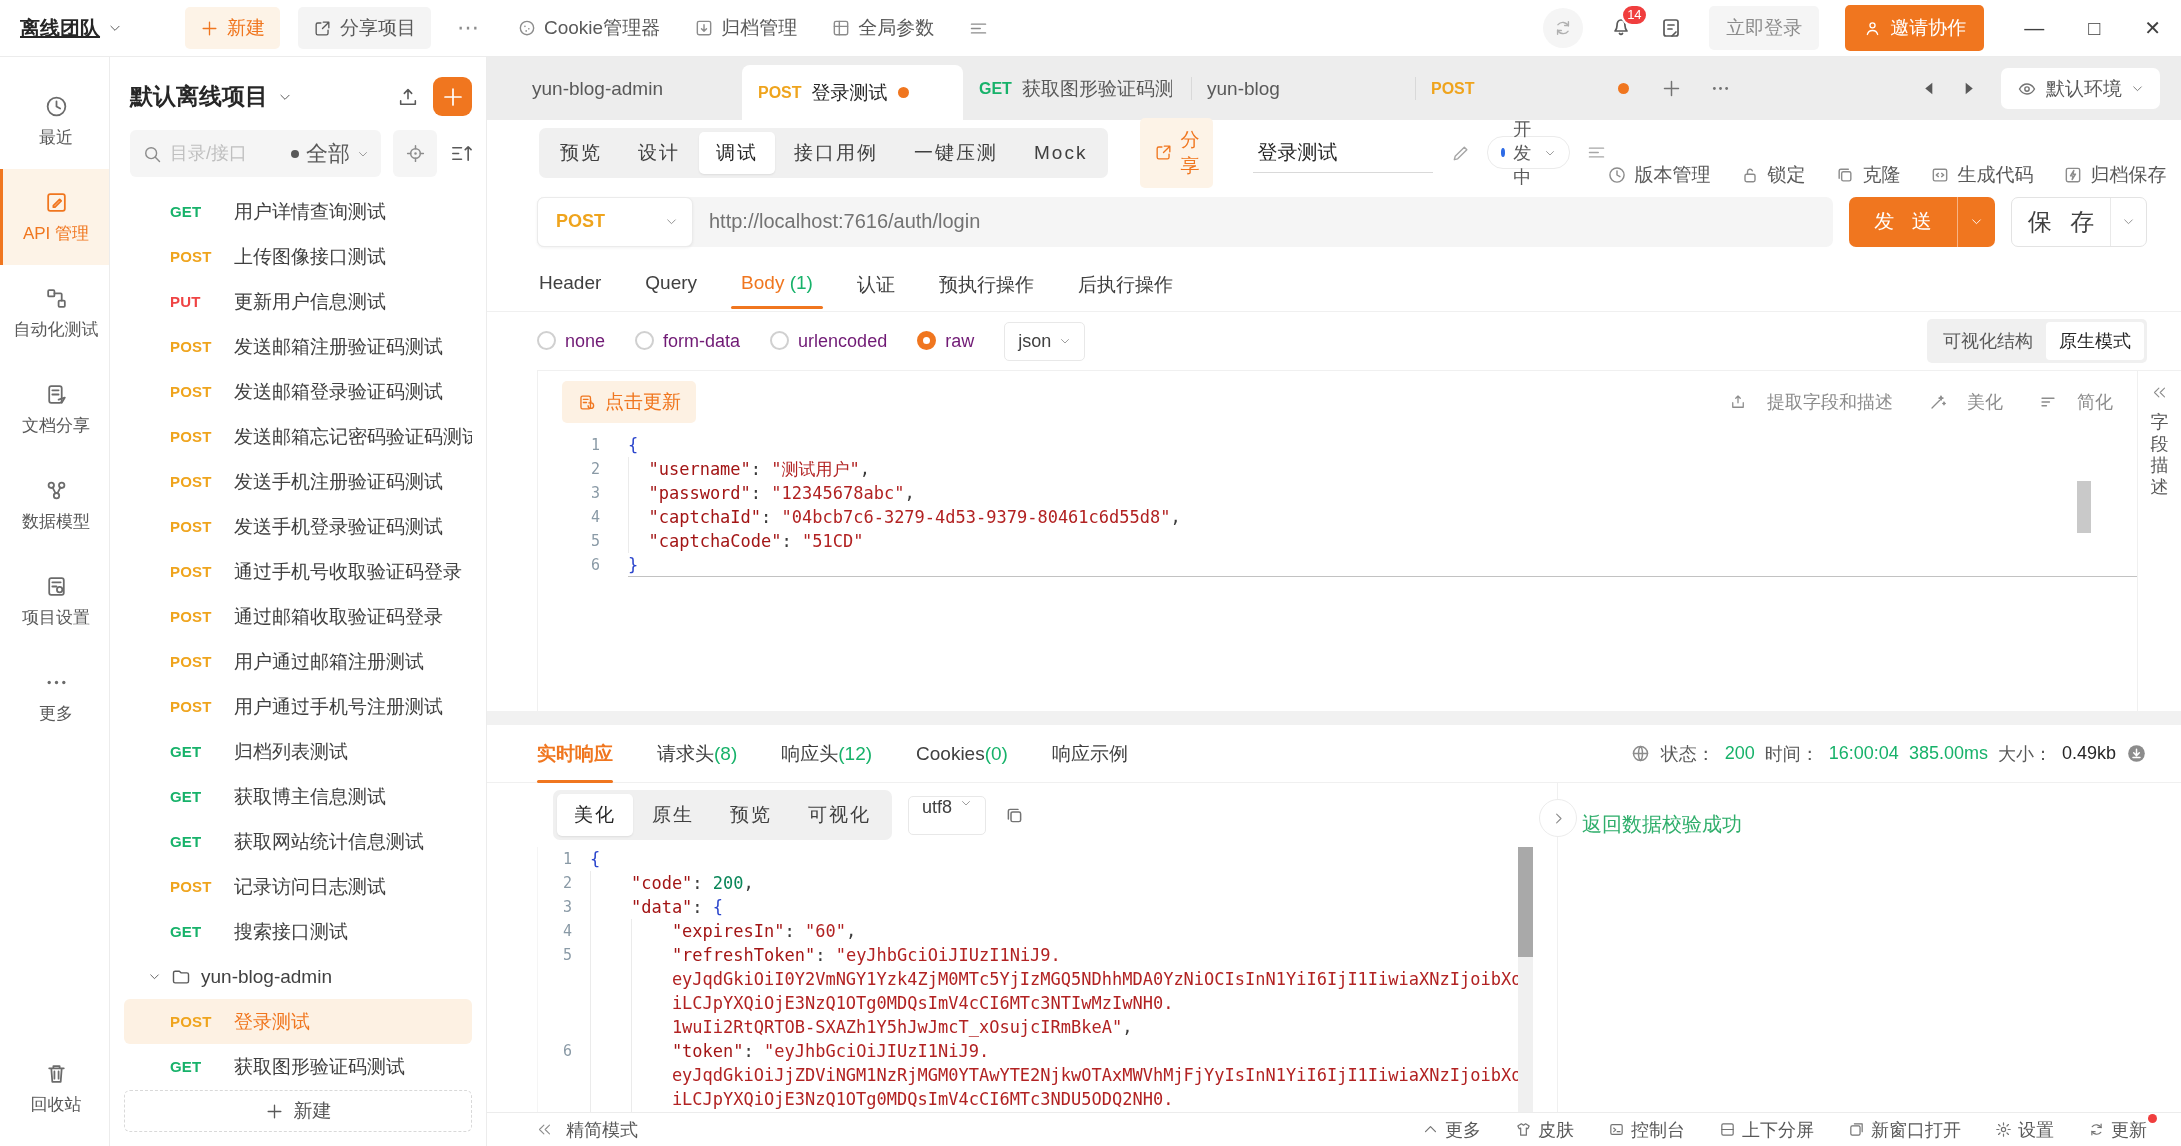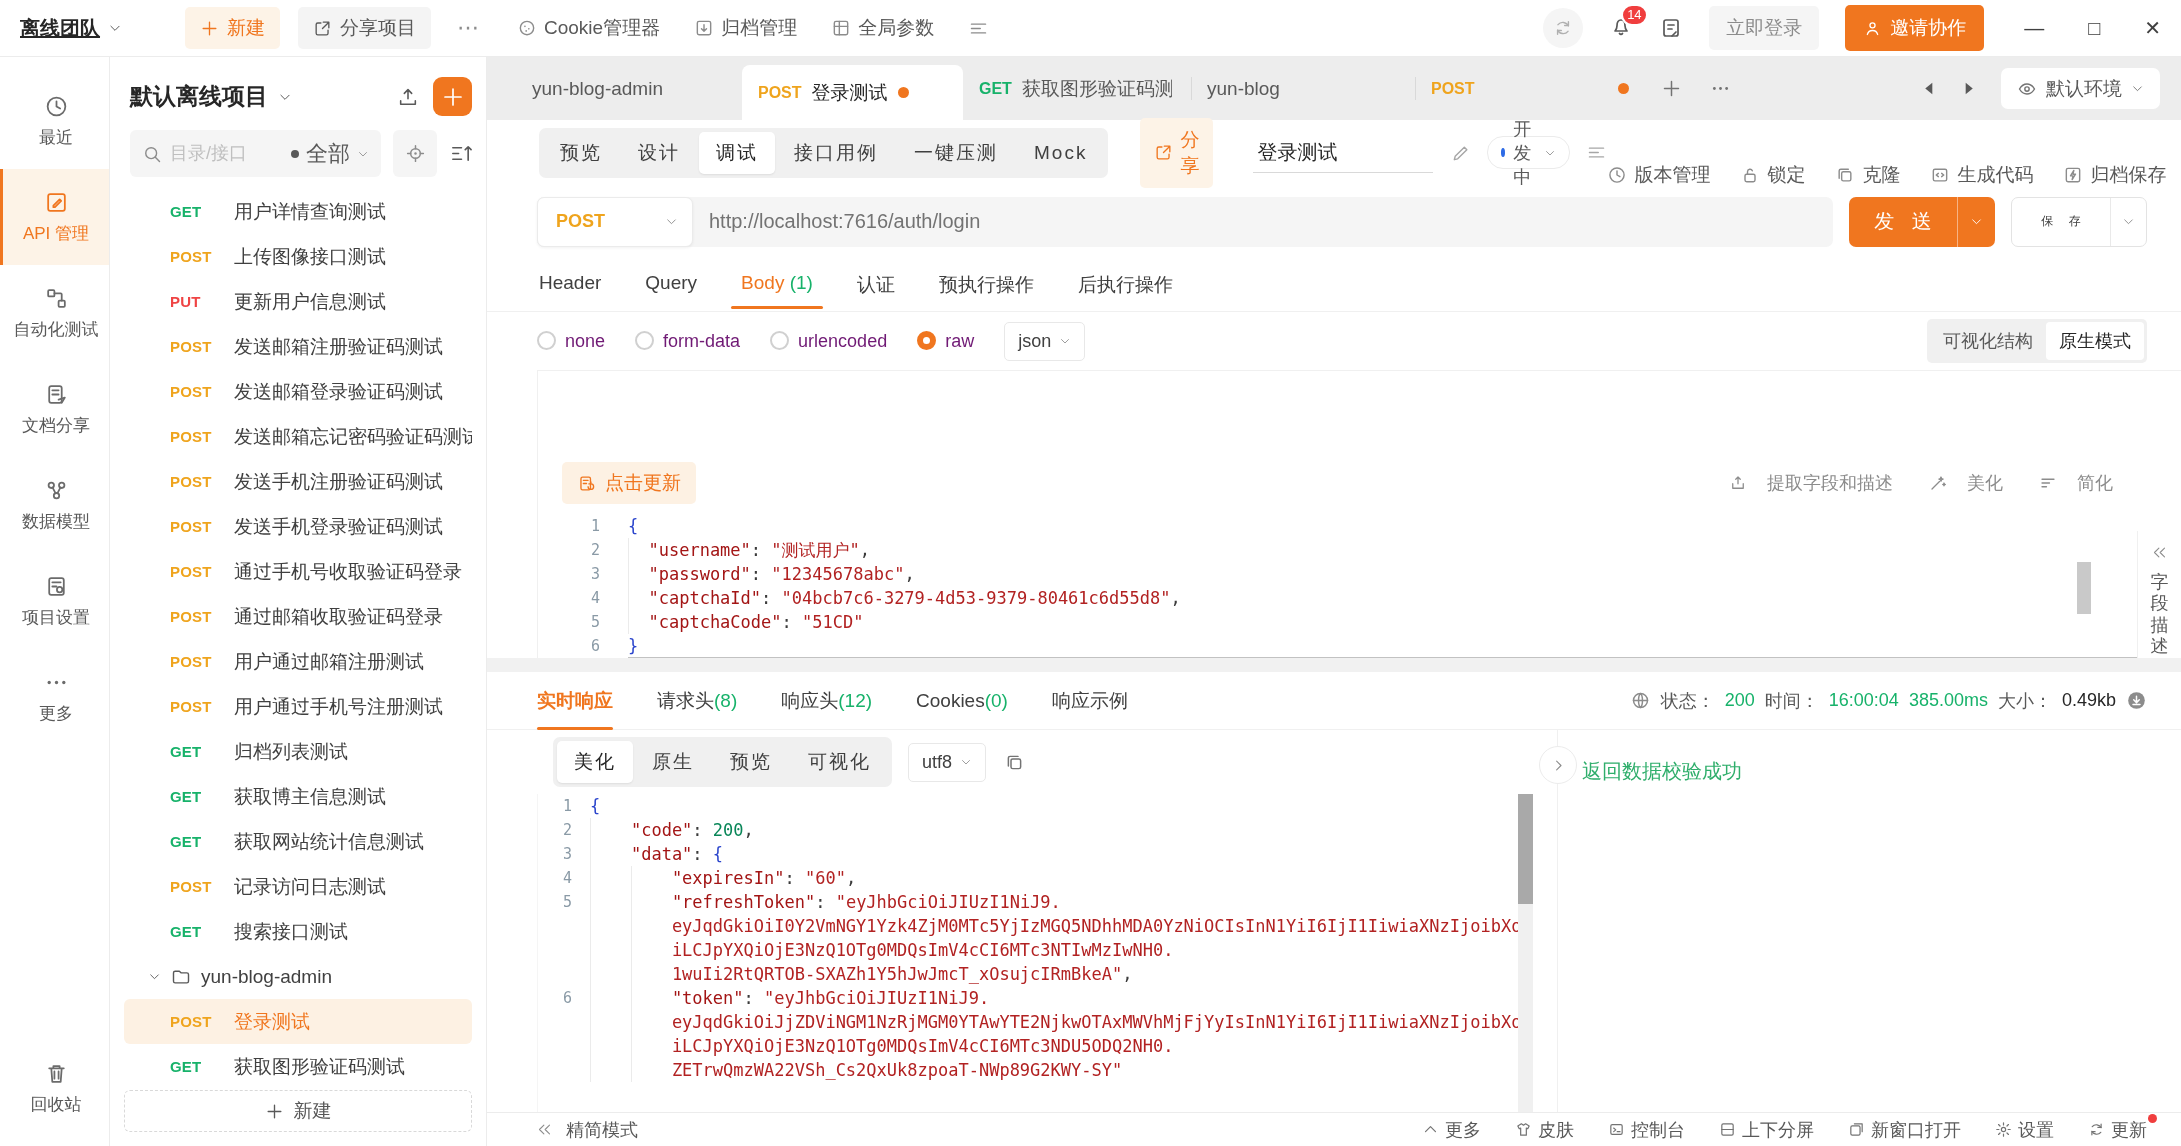--- a/index.html
+++ b/index.html
@@ -126,21 +126,21 @@
   .request-row { height:73px; display:flex; align-items:center; padding:0 34px 0 50px; gap:16px; flex-shrink:0; }
   .url-box { flex:1; height:50px; background:#f5f5f5; border-radius:7px; display:flex; align-items:center; }
   .method-select { width:156px; height:50px; background:#fff; border:1px solid #ebebeb; border-radius:7px; display:flex; align-items:center; padding:0 14px 0 18px; cursor:pointer; box-shadow:0 1px 3px rgba(0,0,0,.06); }
   .method-select .m { font-weight:bold; font-size:18px; color:#efa41d; }
   .method-select .chev { margin-left:auto; font-size:13px; color:#8c8c8c; }
   .url-text { padding-left:16px; color:#737373; font-size:20px; }
   .send-btn { width:146px; height:50px; background:#f0761f; border-radius:7px; color:#fff; display:flex; align-items:center; cursor:pointer; }
   .send-btn .lbl { flex:1; text-align:center; font-size:20px; letter-spacing:6px; padding-left:6px; }
   .send-btn .arr { width:38px; border-left:1px solid rgba(255,255,255,.45); align-self:stretch; display:flex; align-items:center; justify-content:center; font-size:13px; }
   .save-btn { width:136px; height:50px; background:#fff; border:1px solid #e3e3e3; border-radius:7px; color:#404040; display:flex; align-items:center; cursor:pointer; }
-  .save-btn .lbl { flex:1; text-align:center; font-size:12px; letter-spacing:6px; padding-left:6px; }
+  .save-btn .lbl { flex:1; text-align:center; font-size:24px; letter-spacing:6px; padding-left:6px; }
   .save-btn .arr { width:36px; border-left:1px solid #e9e9e9; align-self:stretch; display:flex; align-items:center; justify-content:center; font-size:13px; color:#8c8c8c; }
 
   
   .req-tabs { height:54px; display:flex; align-items:flex-start; padding:6px 0 0 50px; gap:40px; border-bottom:1px solid #f0f0f0; flex-shrink:0; }
   .req-tab { padding:8px 2px 14px 2px; color:#404040; font-size:19px; cursor:pointer; position:relative; white-space:nowrap; }
   .req-tab .count { color:#17b26a; }
   .req-tab.active { color:#f0761f; }
   .req-tab.active::after { content:""; position:absolute; left:-8px; right:-8px; bottom:-1px; height:3px; background:#f0761f; border-radius:2px; }
 
   
@@ -148,21 +148,21 @@
   .radio-opt { display:flex; align-items:flex-start; gap:9px; color:#701a75; font-size:18px; cursor:pointer; }
   .radio-circ { width:19px; height:19px; border:2px solid #d0d0d0; border-radius:50%; background:#fff; }
   .radio-opt.selected .radio-circ { border:6px solid #f0761f; }
   .json-select { border:1px solid #e8e8e8; border-radius:5px; height:39px; display:flex; align-items:center; gap:8px; padding:0 13px; color:#404040; font-size:18px; cursor:pointer; }
   .json-select .chev { font-size:12px; color:#8c8c8c; }
   .mode-toggle { margin-left:auto; background:#f0f0f0; border-radius:5px; padding:3px; display:flex; }
   .mode-item { padding:7px 13px; font-size:18px; color:#595959; border-radius:4px; cursor:pointer; white-space:nowrap; }
   .mode-item.active { background:#fff; color:#262626; }
 
   
-  .editor-section { height:288px; margin-left:50px; border-left:1px solid #f0f0f0; border-top:1px solid #f0f0f0; display:flex; flex-shrink:0;align-items:flex-end; }
+  .editor-section { height:341px; margin-left:50px; border-left:1px solid #f0f0f0; border-top:1px solid #f0f0f0; display:flex; flex-shrink:0; }
   .editor-left { flex:1; min-width:0; display:flex; flex-direction:column; }
   .editor-toolbar { height:62px; display:flex; align-items:center; padding:0 24px; }
   .update-btn { background:#fdf1e3; color:#f0761f; border-radius:5px; height:42px; display:flex; align-items:center; gap:9px; padding:0 15px; font-size:19px; cursor:pointer; }
   .editor-actions { margin-left:auto; display:flex; align-items:center; gap:36px; color:#8c8c8c; font-size:18px; }
   .ed-action { display:flex; align-items:center; gap:20px; cursor:pointer; white-space:nowrap;font-family:Liberation Serif, serif; }
   .ed-action .icon { font-size:18px; }
   .code-area { flex:1; overflow:hidden; position:relative; }
   .code-line { display:flex; height:24px; line-height:24px; font-family:"DejaVu Sans Mono", monospace; font-size:17px; white-space:pre; }
   .code-line .gutter { width:90px; text-align:right; padding-right:28px; color:#8a9aa6; font-size:15px; flex-shrink:0; font-family:"DejaVu Sans Mono", monospace; }
   .resp-code .code-line .gutter { width:52px; padding-right:18px; }
@@ -192,21 +192,21 @@
   .resp-status .green { color:#17b26a; }
   .resp-status .dark { color:#262626; }
   .dl-btn { color:#17b26a; font-size:22px; cursor:pointer; }
 
   .resp-main { flex:1; display:flex; min-height:0; }
   .resp-left { width:1071px; display:flex; flex-direction:column; border-right:1px solid #f0f0f0; min-width:0; position:relative; }
   .resp-toolbar { height:64px; display:flex; align-items:center; padding-left:66px; gap:16px; flex-shrink:0; }
   .resp-code-wrap { flex:1; position:relative; overflow:hidden; margin-left:50px; border-left:1px solid #f5f5f5; }
   .resp-scrollbar { position:absolute; right:24px; top:64px; bottom:0; width:15px; background:#f0f0f0; }
   .resp-scrollbar .thumb { position:absolute; top:0; left:0; width:15px; height:110px; background:#a9a9a9; }
-  .utf8-select { border:1px solid #e8e8e8; border-radius:5px; height:39px; display:flex; align-items:center; gap:8px; padding:0 13px; color:#404040; font-size:18px; cursor:pointer; }
+  .utf8-select { border:1px solid #e8e8e8; border-radius:5px; height:39px; display:flex; align-items:flex-start; gap:8px; padding:0 13px; color:#404040; font-size:18px; cursor:pointer; }
   .utf8-select .chev { font-size:12px; color:#8c8c8c; }
   .copy-btn { color:#737373; font-size:21px; cursor:pointer; margin-left:2px; }
 
   .resp-right { flex:1; position:relative; display:flex; flex-direction:column; }
   .vr-header { height:80px; display:flex; align-items:center; padding:0 22px 0 28px; border-bottom:1px solid #f0f0f0; }
   .collapse-circle { position:absolute; left:-19px; top:16px; width:38px; height:38px; background:#fff; border:1px solid #ececec; border-radius:50%; display:flex; align-items:center; justify-content:center; color:#8c8c8c; font-size:15px; cursor:pointer; z-index:2; }
   .vr-dot { width:10px; height:10px; border-radius:50%; background:#17b26a; margin-right:9px; }
   .vr-label { color:#595959; font-size:19px; }
   .toggle { width:40px; height:22px; border-radius:12px; background:#f0761f; position:relative; margin-left:12px; cursor:pointer; flex-shrink:0; }
   .toggle .knob { position:absolute; right:2px; top:2px; width:18px; height:18px; border-radius:50%; background:#fff; }

